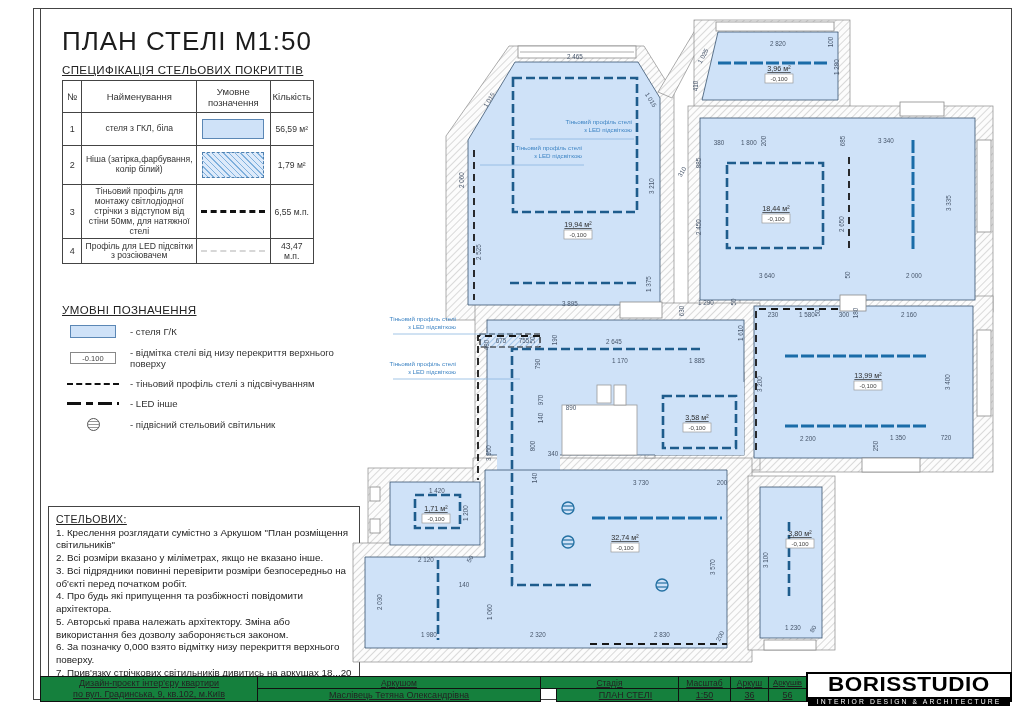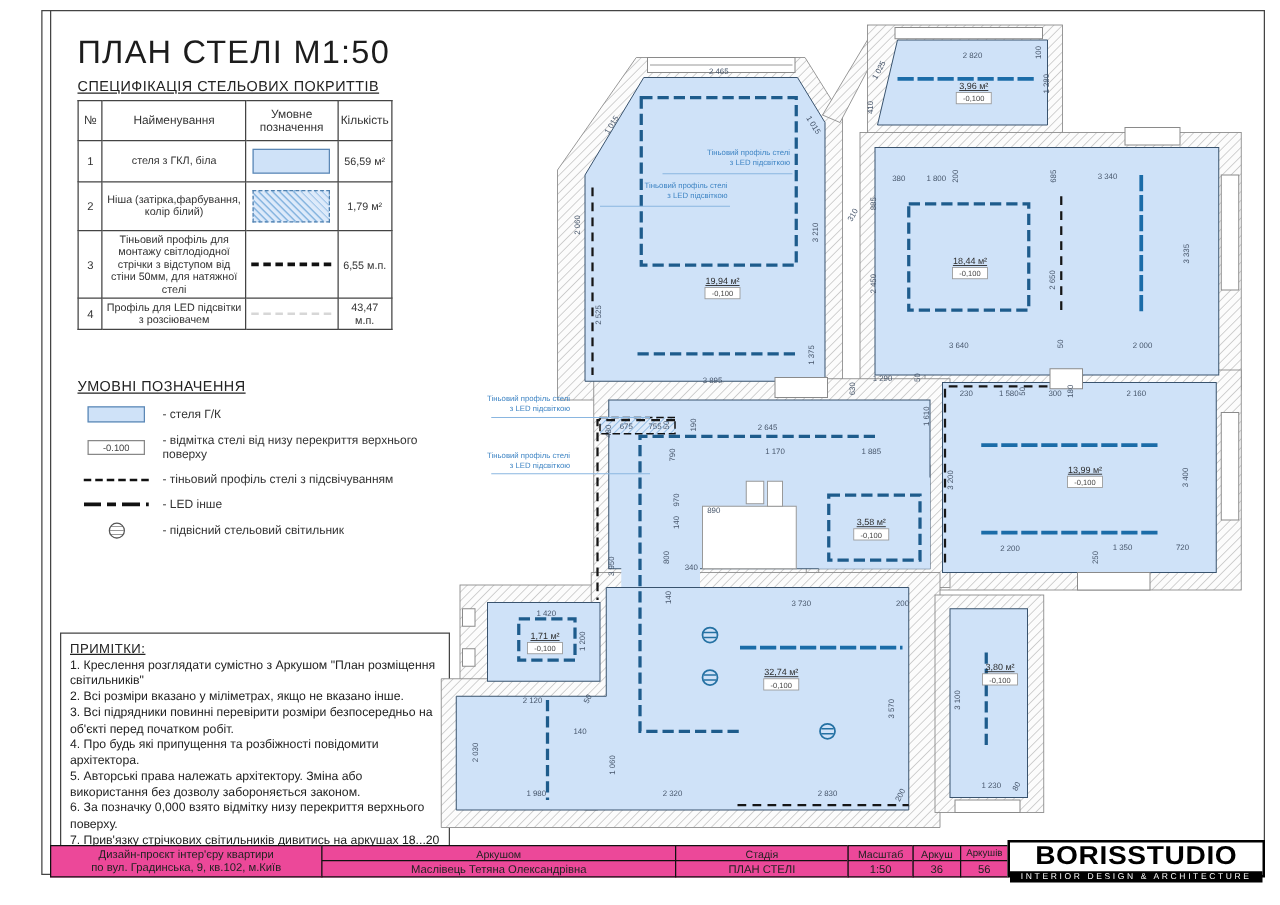--- a/index.html
+++ b/index.html
@@ -38,28 +38,28 @@
   .lg-dashdot { width:52px; height:3px; background:repeating-linear-gradient(90deg,#111 0 14px,transparent 14px 19px,#111 19px 26px,transparent 26px 31px); }
   .lg-circle { width:13px; height:13px; border:1.4px solid #555; border-radius:50%;
      background:repeating-linear-gradient(0deg,transparent 0 2px,#999 2px 3px); }
   .legend-label { margin-left:6px; }
 
   #notes { position:absolute; left:48px; top:506px; width:312px; border:1px solid #444; padding:6px 7px; font-size:9.8px; line-height:1.3; color:#222; }
   #notes .sec-head { font-size:10.5px; }
   #notes p { margin:0; }
 
   
-  .tb { position:absolute; border:1px solid #111; background:#ec4899; display:flex; align-items:center; justify-content:center; text-align:center; color:#222; }
+  .tb { position:absolute; border:1px solid #111; background:#15803d; display:flex; align-items:center; justify-content:center; text-align:center; color:#222;text-decoration:underline; }
   .tb-label { font-size:8.5px; }
   .tb-value { font-size:9px; }
   #tb-project { left:40px; top:676px; width:218px; height:26px; flex-direction:column; font-size:9px; line-height:1.25; }
   #tb-customer-l { left:257px; top:676px; width:284px; height:13px; }
   #tb-customer-v { left:257px; top:688px; width:284px; height:14px; }
   #tb-stage-l { left:540px; top:676px; width:139px; height:13px; }
-  #tb-stage-v { left:540px; top:688px; width:139px; height:14px; }
+  #tb-stage-v { left:556px; top:688px; width:139px; height:14px; }
   #tb-scale-l { left:678px; top:676px; width:53px; height:13px; }
   #tb-scale-v { left:678px; top:688px; width:53px; height:14px; }
   #tb-sheet-l { left:730px; top:676px; width:39px; height:13px; }
   #tb-sheet-v { left:730px; top:688px; width:39px; height:14px; }
   #tb-sheets-l { left:768px; top:676px; width:39px; height:13px; font-size:7.8px; }
   #tb-sheets-v { left:768px; top:688px; width:39px; height:14px; }
   #logo-box { position:absolute; left:806px; top:672px; width:206px; height:30px; border:2px solid #000; background:#fff; }
   #logo-name { font-weight:bold; font-size:22.5px; letter-spacing:.5px; line-height:1; text-align:center; color:#000; transform:scaleY(.92); }
   #logo-sub { background:#000; color:#fff; font-size:6.8px; letter-spacing:2.1px; text-align:center; padding:1px 0; }
 
@@ -154,21 +154,21 @@
     </div>
     <div class="legend-row">
       <span class="legend-sw">
           <span class="lg-circle"></span>
         </span>
       <span class="legend-label">- підвісний стельовий світильник</span>
     </div>
   </div>
 
   <div id="notes">
-    <span class="sec-head">ПРИМІТКИ:</span>
+    <span class="sec-head">СТЕЛЬОВИХ:</span>
     <p>1. Креслення розглядати сумістно з Аркушом "План розміщення світильників"</p>
     <p>2. Всі розміри вказано у міліметрах, якщо не вказано інше.</p>
     <p>3. Всі підрядники повинні перевірити розміри безпосередньо на об'єкті перед початком робіт.</p>
     <p>4. Про будь які припущення та розбіжності повідомити архітектора.</p>
     <p>5. Авторські права належать архітектору. Зміна або використання без дозволу забороняється законом.</p>
     <p>6. За позначку 0,000 взято відмітку низу перекриття верхнього поверху.</p>
     <p>7. Прив'язку стрічкових світильників дивитись на аркушах 18...20 даного комплекту.</p>
   </div>
 
   <svg id="plan-svg" style="position:absolute; left:350px; top:0; width:666px; height:675px;" viewBox="350 0 666 675" xmlns="http://www.w3.org/2000/svg">

